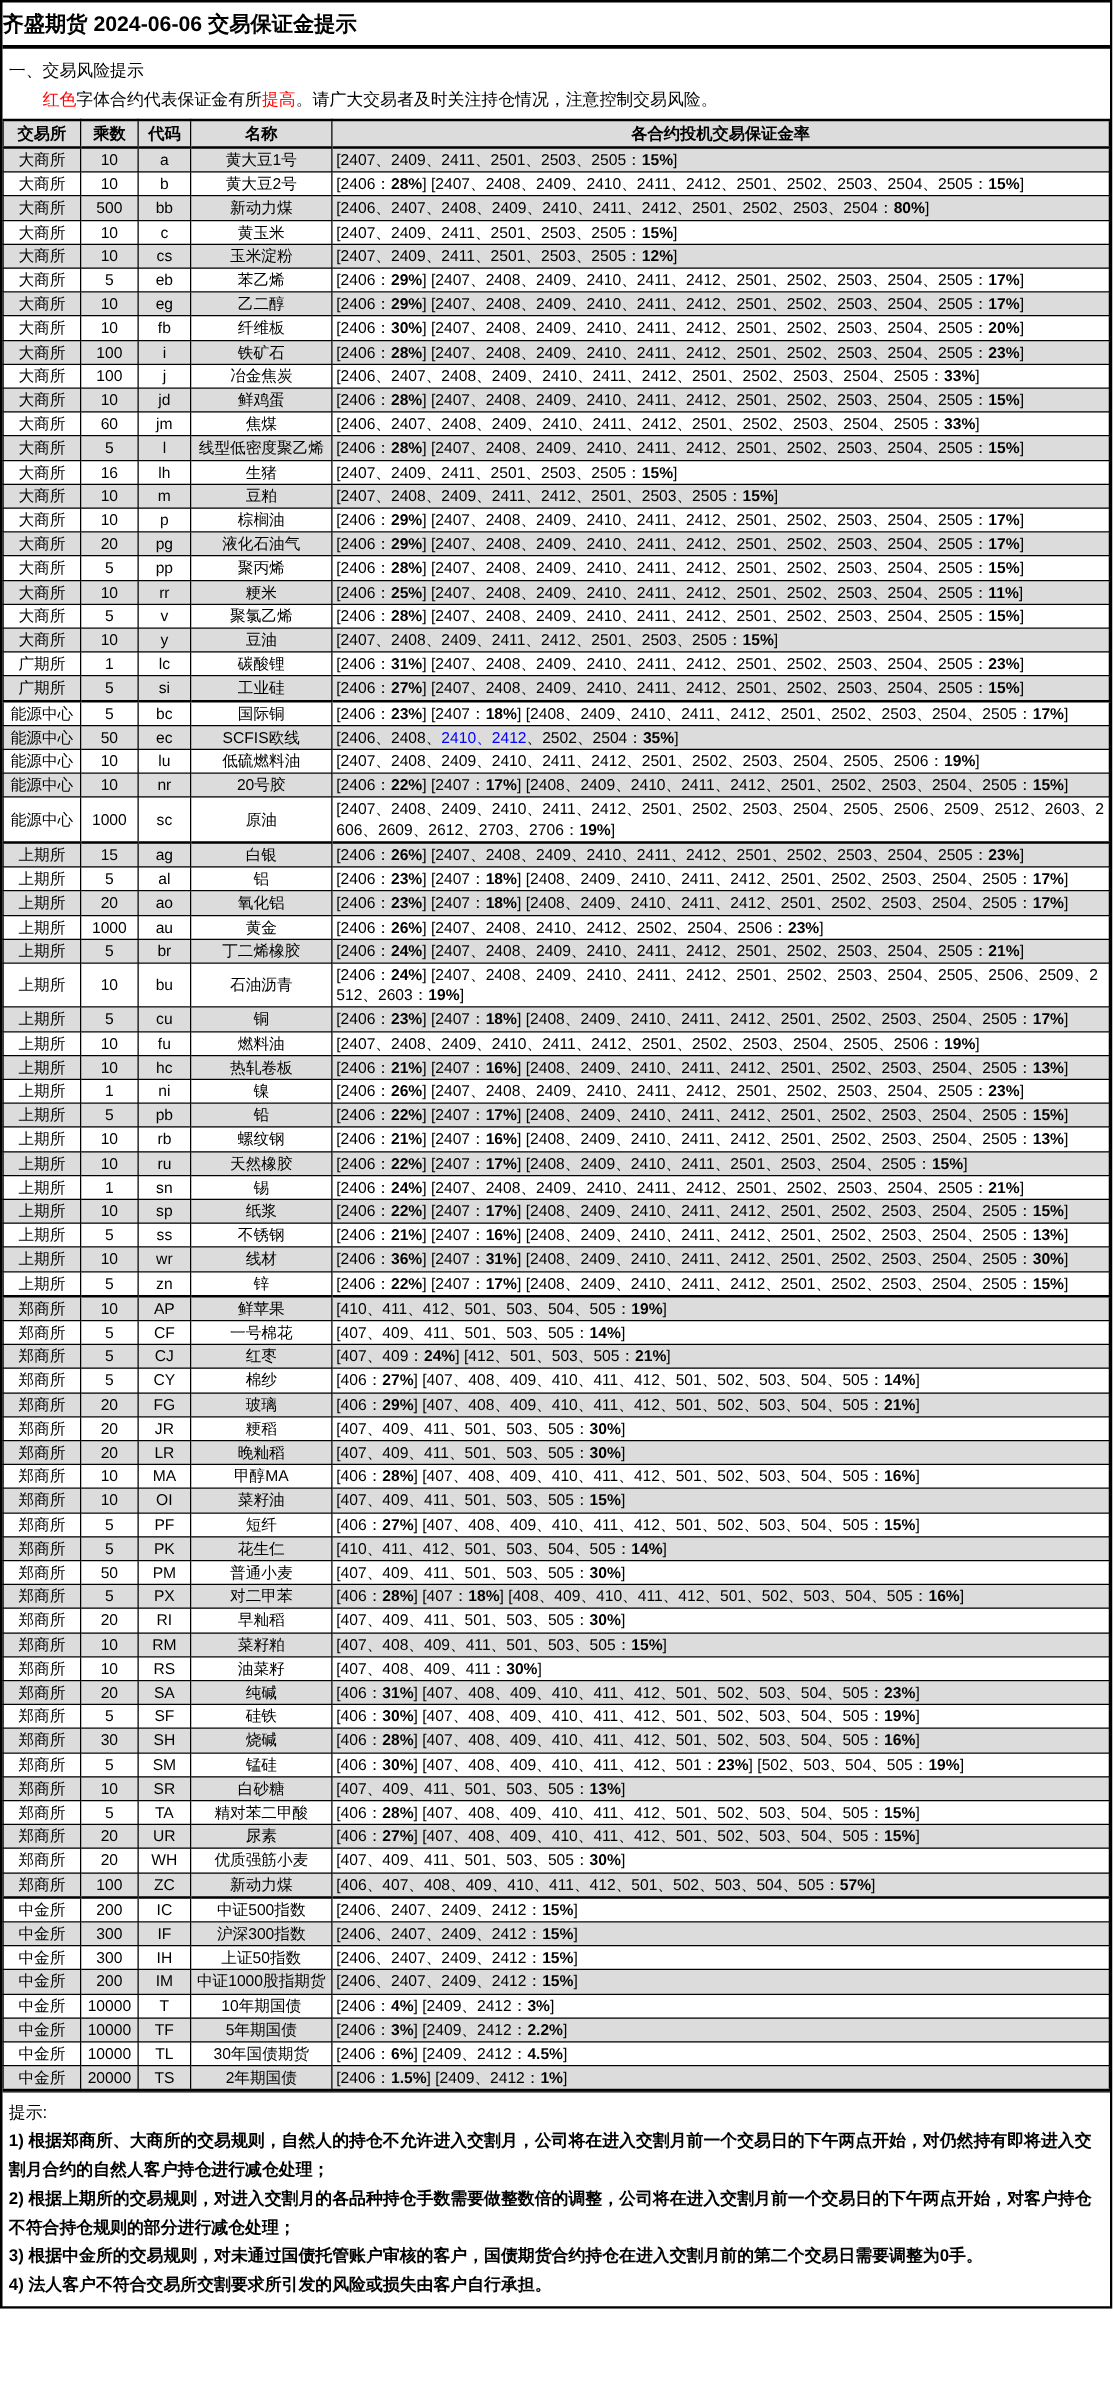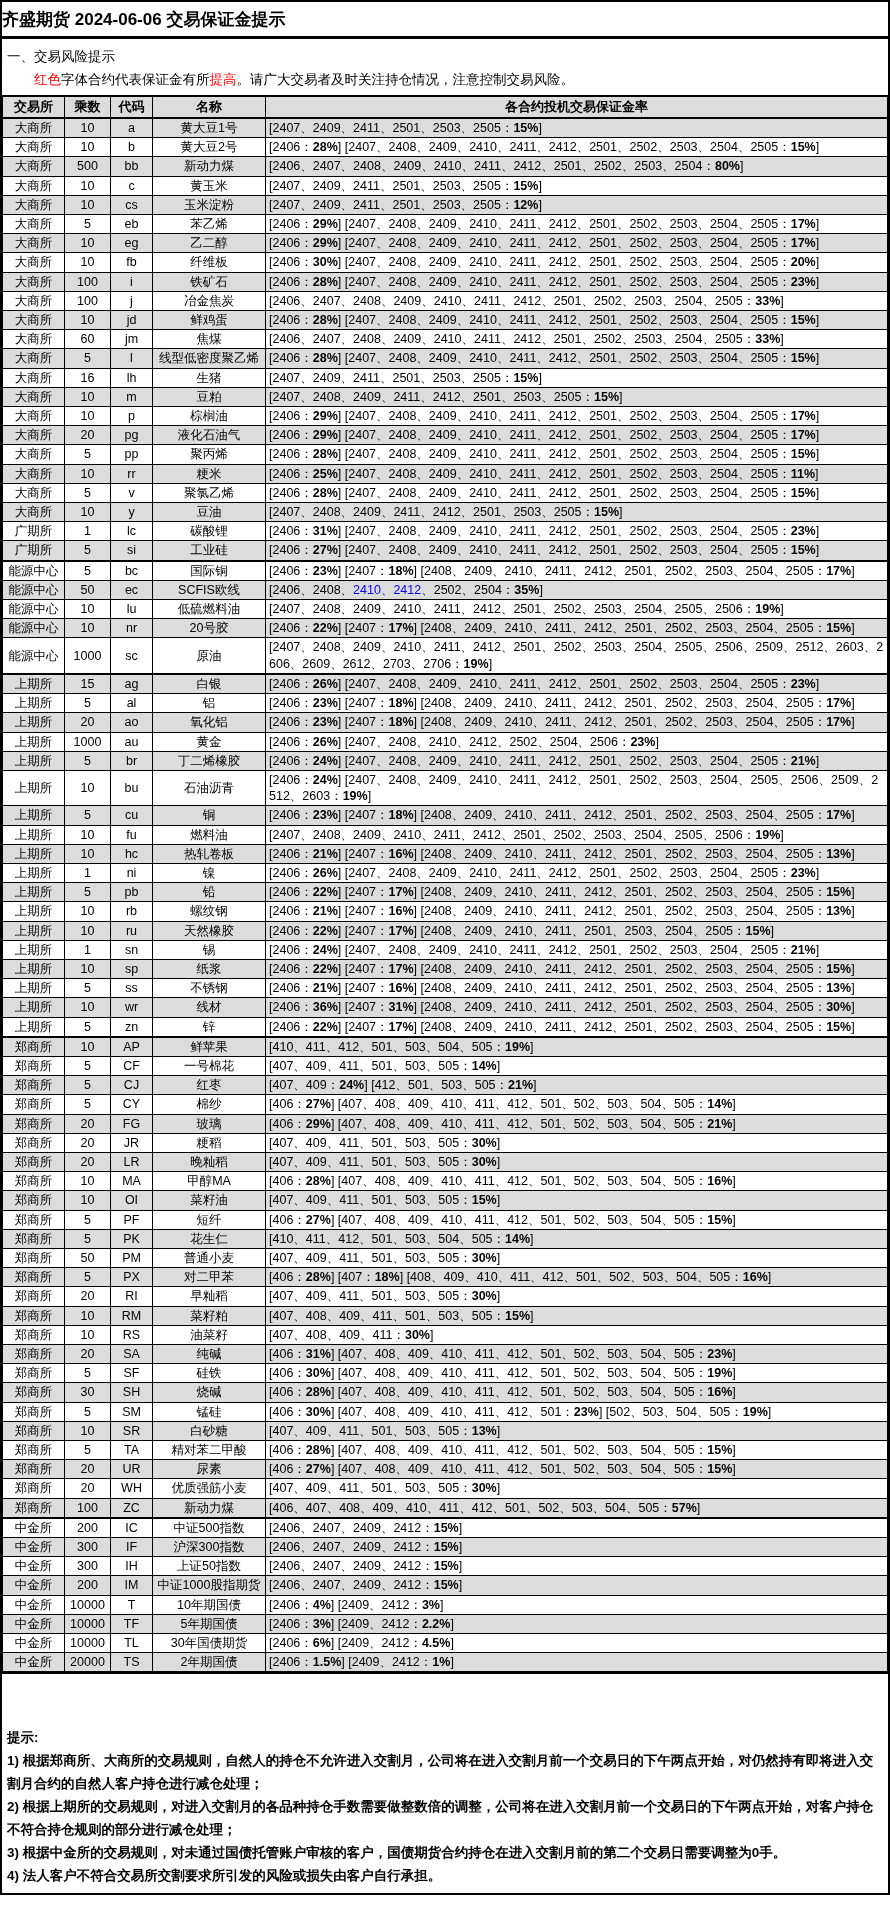--- a/index.html
+++ b/index.html
@@ -35,21 +35,21 @@
   }
   col.c-ex{width:62px;} col.c-mult{width:46px;} col.c-code{width:42px;}
   col.c-name{width:113px;}
   td.c{text-align:center;}
   td.rate{text-align:left;padding-left:6px;word-break:break-all;}
   tbody tr{height:18.6px;}
   tbody tr:nth-child(odd){background:var(--stripe);}
   tbody tr.group-start td{border-top:2.5px solid var(--line);}
   .rate b{font-weight:bold;}
   .footer{padding:4px 6px 6px 5px;font-size:13.5px;border-top:1px solid var(--line);}
-  .footer .fhead{font-weight:bold;line-height:23px;margin-top:48px;}
+  .footer .fhead{font-weight:normal;line-height:23px;}
   .footer .note{font-weight:bold;line-height:23px;}
 </style>
 </head>
 <body>
 
 <div class="page">
 
   <div class="title">齐盛期货 2024-06-06 交易保证金提示</div>
 
   <div class="intro">

